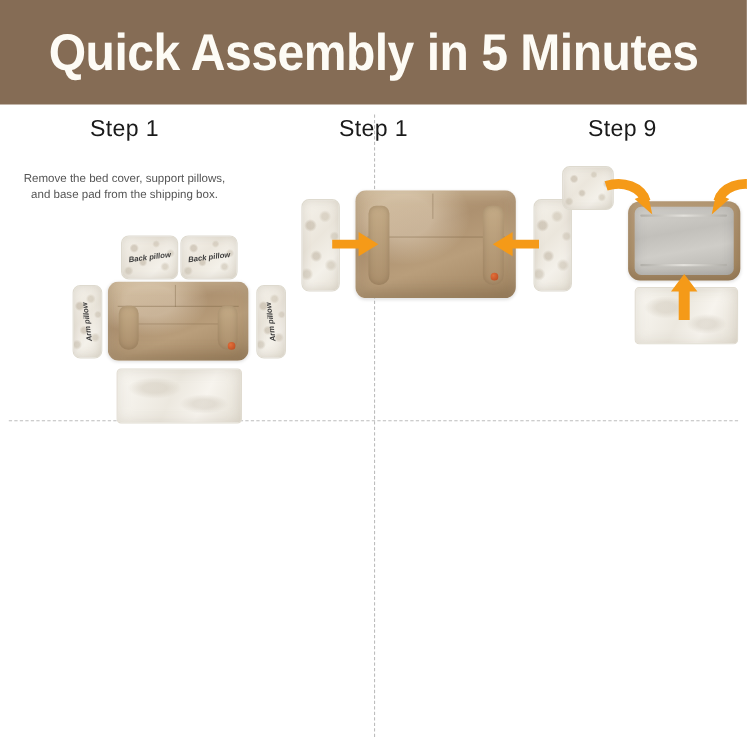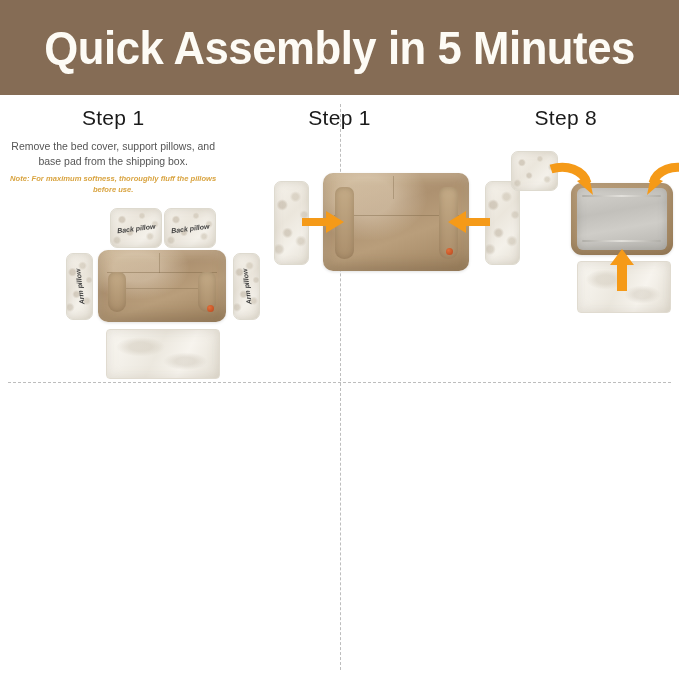--- a/index.html
+++ b/index.html
@@ -64,21 +64,21 @@
     font-weight:normal;
     margin:0 0 9px 0;
     letter-spacing:0.3px;
   }
   .step-desc{
     font-size:10.5px;
     color:#555555;
     line-height:1.45;
     text-align:center;
     max-width:272px;
-    margin:0;
+    margin:16px;
   }
   .step-note{
     font-size:7.6px;
     color:#d9a441;
     font-style:italic;
     font-weight:bold;
     line-height:1.45;
     text-align:center;
     max-width:240px;
     margin:4px 0 0 0;
@@ -250,21 +250,20 @@
   </div>
 
   <div class="divider-v"></div>
   <div class="divider-h"></div>
 
   <div class="grid">
 
     <div class="cell">
       <div class="step-title">Step 1</div>
       <p class="step-desc">Remove the bed cover, support pillows, and base pad from the shipping box.</p>
-      <p class="step-note">Note: For maximum softness, thoroughly fluff the pillows before use.</p>
 
       <div class="art">
 
         <div class="pillow" style="left:110px;top:7px;width:50px;height:38px;">
           <span class="pillow-label">Back pillow</span>
         </div>
         <div class="pillow" style="left:164px;top:7px;width:50px;height:38px;">
           <span class="pillow-label">Back pillow</span>
         </div>
 
@@ -312,21 +311,21 @@
         </div>
         <div class="arrow" style="left:222px;top:66px;">
           <svg width="42" height="22" viewBox="0 0 42 22">
             <path d="M42 7 H18 V0 L0 11 L18 22 V15 H42 Z" fill="#F59A18"></path>
           </svg>
         </div>
       </div>
     </div>
 
     <div class="cell">
-      <div class="step-title">Step 8</div>
+      <div class="step-title">Step 9</div>
 
       <div class="art">
 
         <div class="pillow" style="left:58px;top:6px;width:45px;height:38px;"></div>
         <div class="pillow" style="left:228px;top:6px;width:45px;height:38px;"></div>
 
         <div class="cover-frame" style="left:118px;top:38px;width:102px;height:72px;"></div>
         <div class="grey-panel" style="left:124px;top:43px;width:90px;height:62px;">
           <div class="zip-line" style="top:12%;"></div>
           <div class="zip-line" style="top:84%;"></div>

